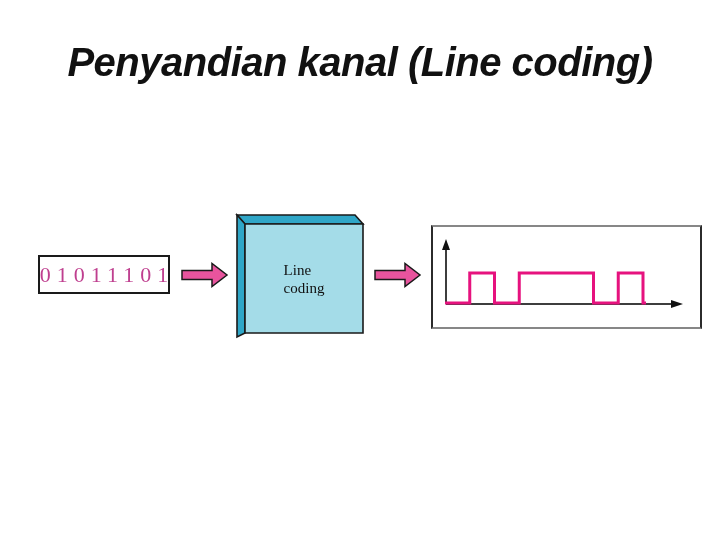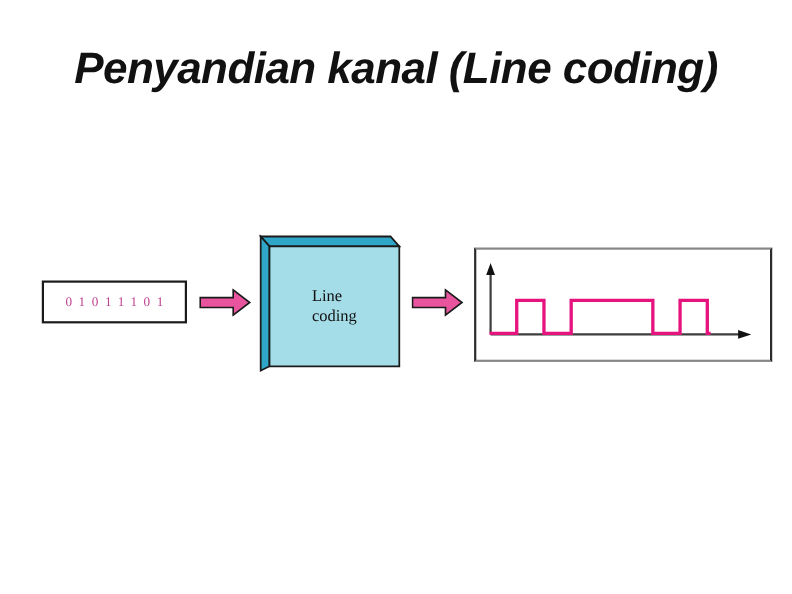--- a/index.html
+++ b/index.html
@@ -23,21 +23,21 @@
 
   .binary-box{
     position:absolute;left:38px;top:255px;width:132px;height:39px;
     box-sizing:border-box;
     background:#fff;
     border:2px solid var(--border-dark,#1a1a1a);
     display:flex;align-items:center;justify-content:center;
   }
   .binary-text{
     font-family:"Liberation Serif",serif;
-    font-size:12px;
+    font-size:22px;
     letter-spacing:6px;
     text-indent:6px;
     color:var(--binary-text,#bf3f8f);
   }
 
   .flow-arrow{position:absolute;width:48px;height:26px;}
   .flow-arrow-1{left:181px;top:262px;}
   .flow-arrow-2{left:374px;top:262px;}
   .arrow-shape{
     fill:var(--arrow-fill,#e8549d);

